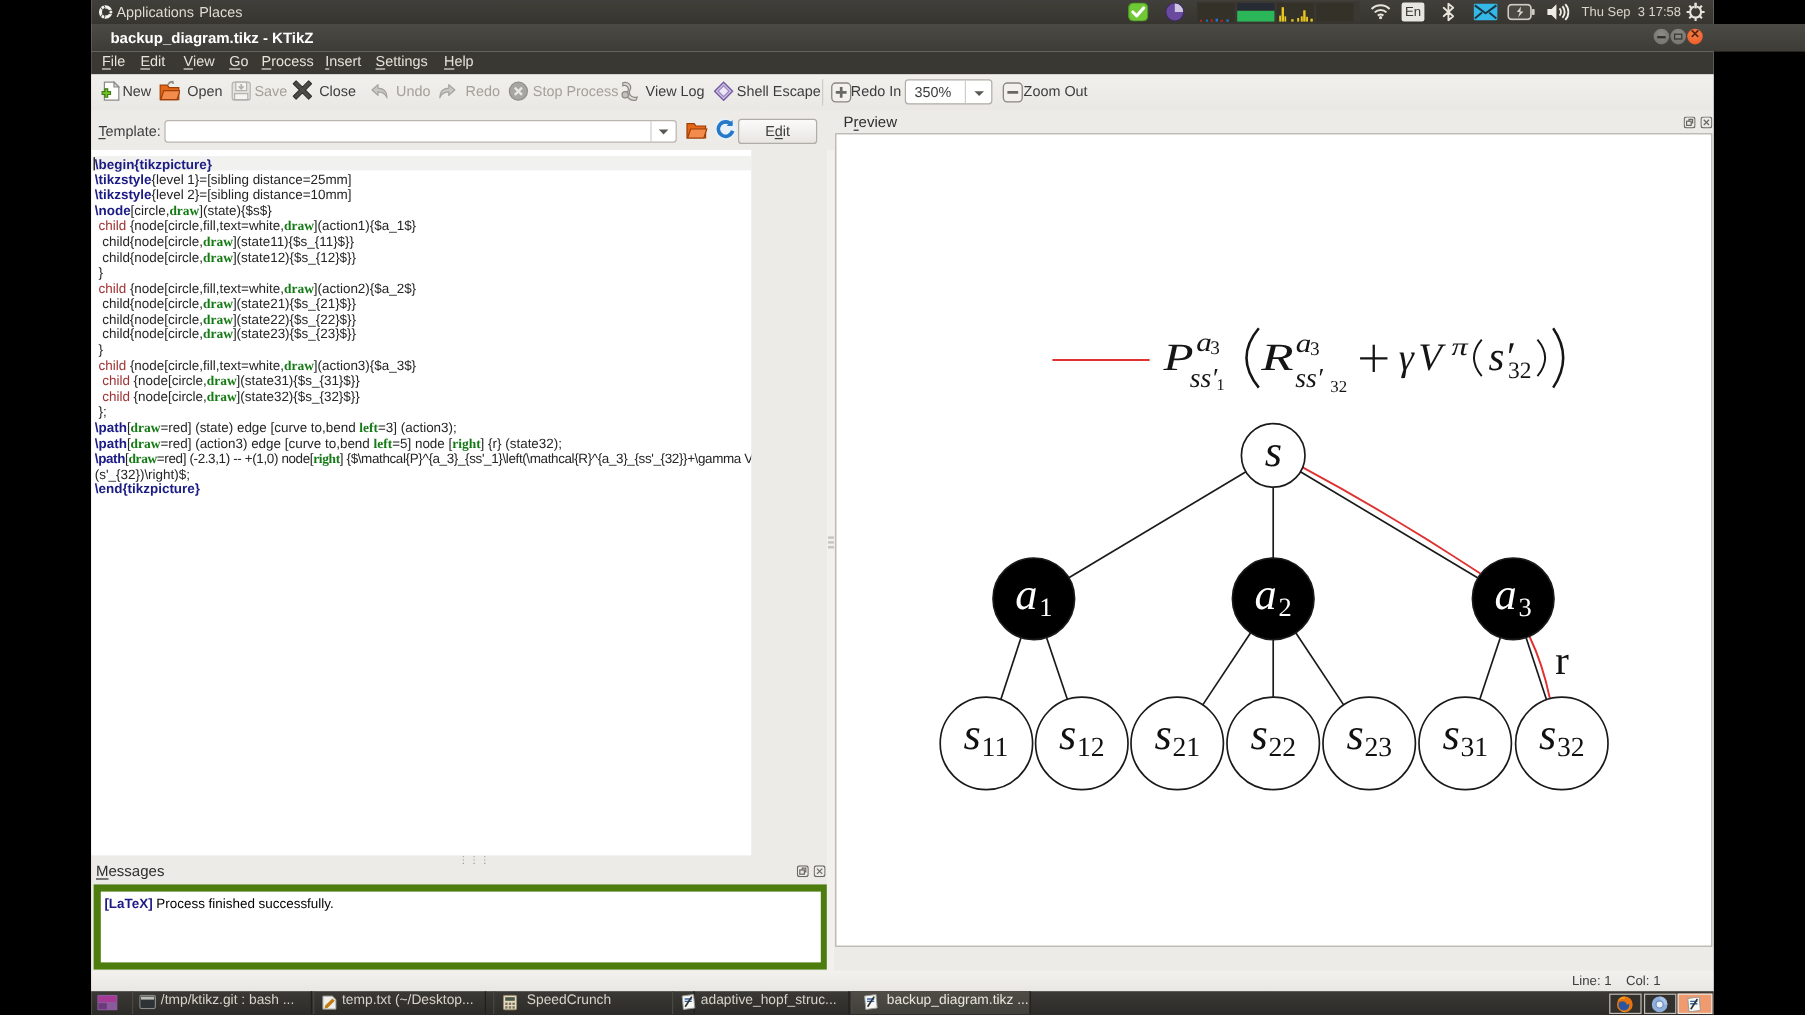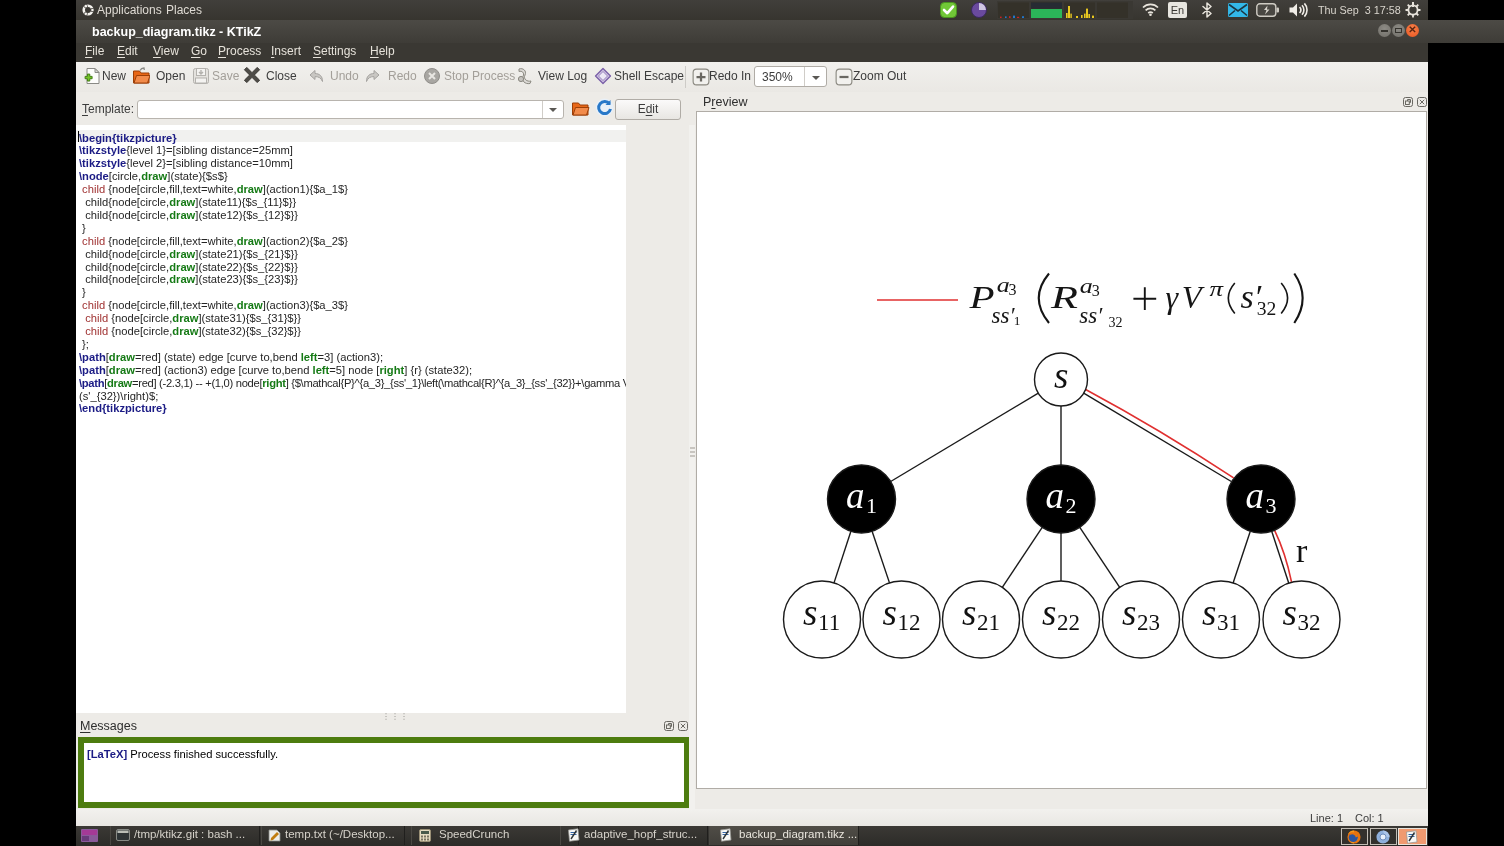--- a/index.html
+++ b/index.html
@@ -39,21 +39,21 @@
 #editbtn { position:absolute; left:539px; top:7px; width:66px; height:21px;
   background:linear-gradient(#fbfafa,#e8e6e2); border:1px solid #b0aca6; border-radius:3px;
   text-align:center; font-size:12px; color:#3c3c3c; line-height:19px; }
 
 
 #editor { position:absolute; left:0; top:125px; width:550px; height:588px; background:#fff;
   font-size:11.2px; line-height:12.9px; color:#252525; letter-spacing:0; white-space:pre; overflow:hidden; }
 #editor .ln { position:absolute; left:3px; }
 .kb { color:#1b1b85; font-weight:bold; }
 .kr { color:#a03232;text-align:right; }
-.kg { color:#157a15; font-weight:bold; }
+.kg { color:#157a15; font-weight:bold;font-family:Liberation Serif, serif; }
 #curline { position:absolute; left:0; top:0; width:613px; height:13px; background:#f1f1ef; }
 
 
 #messages { position:absolute; left:0; top:713px; width:615px; height:96px; background:#edebe7; }
 #msgbox { position:absolute; left:2px; top:24px; width:612px; height:71px; background:#fff;
   border:6px solid #4d7c0f; }
 
 
 #preview { position:absolute; left:619px; top:92px; width:733px; height:717px; background:#edebe7; }
 #pcanvas { position:absolute; left:1px; top:19px; width:731px; height:678px; background:#fff;

